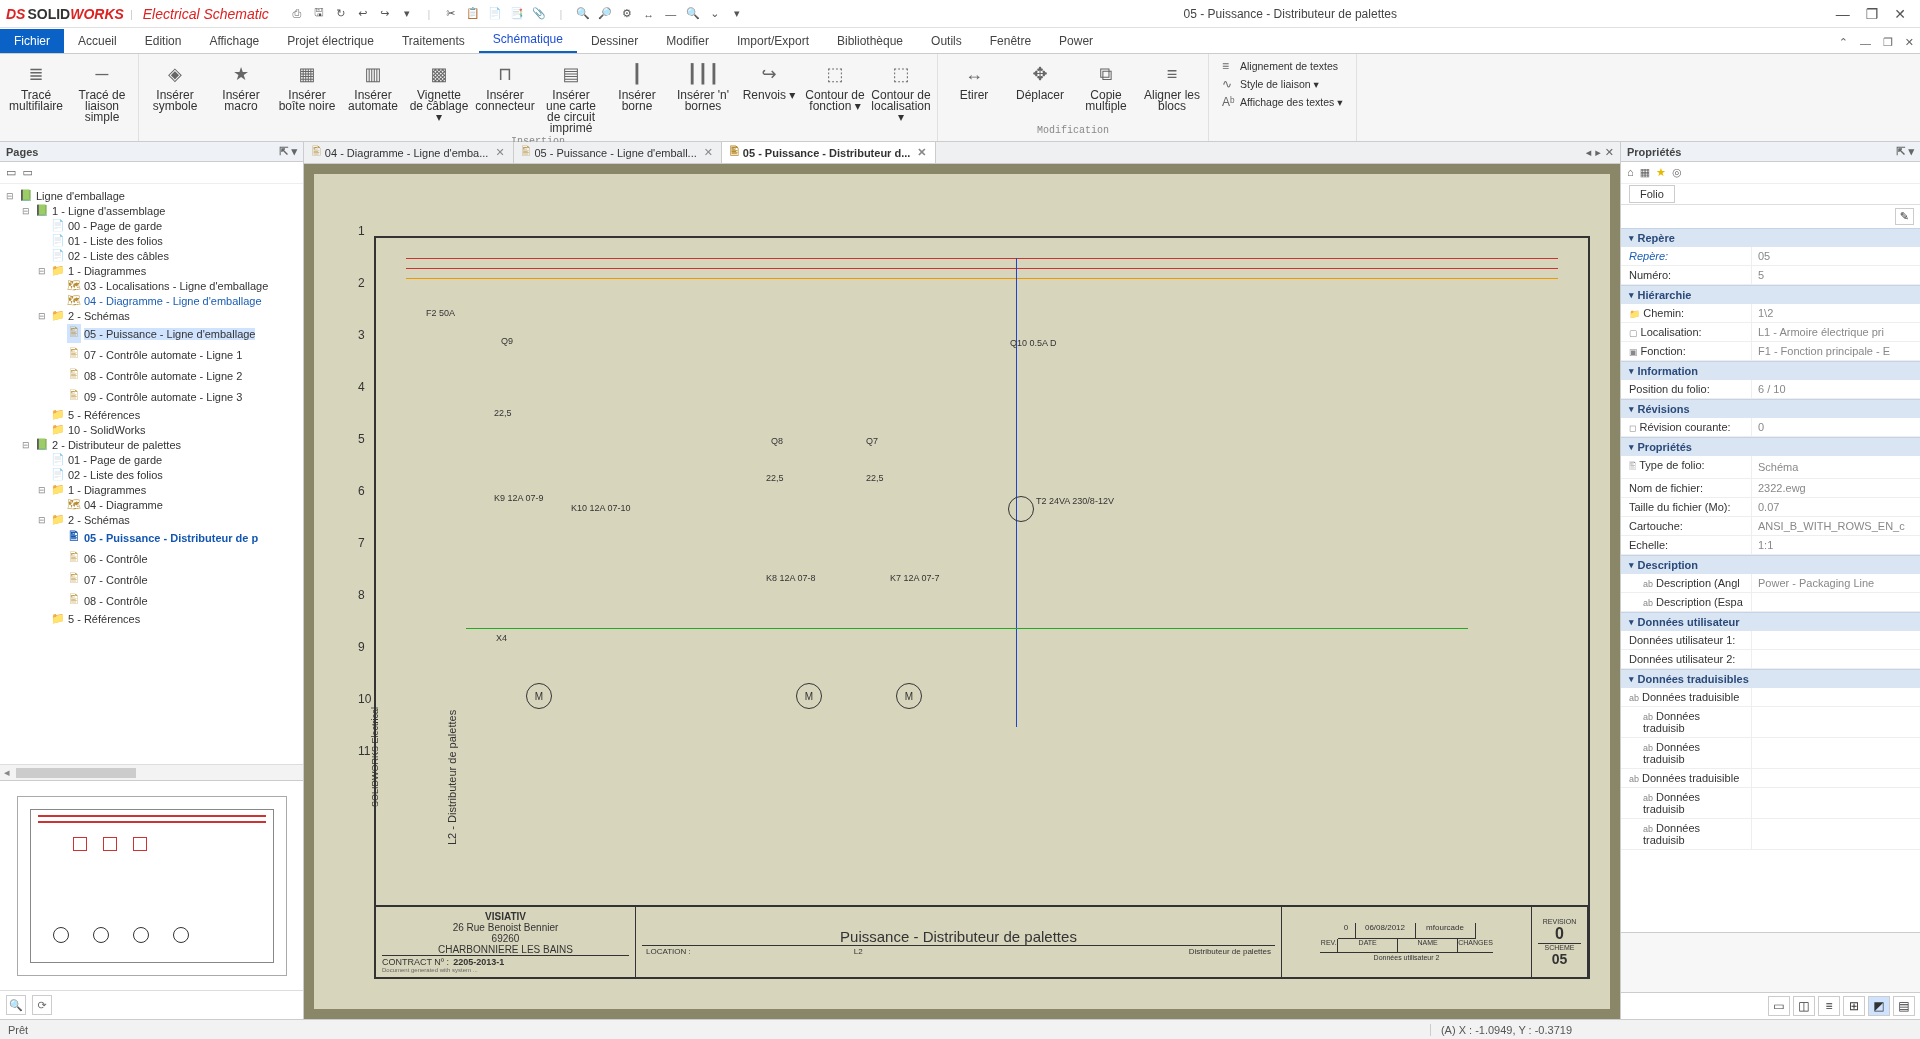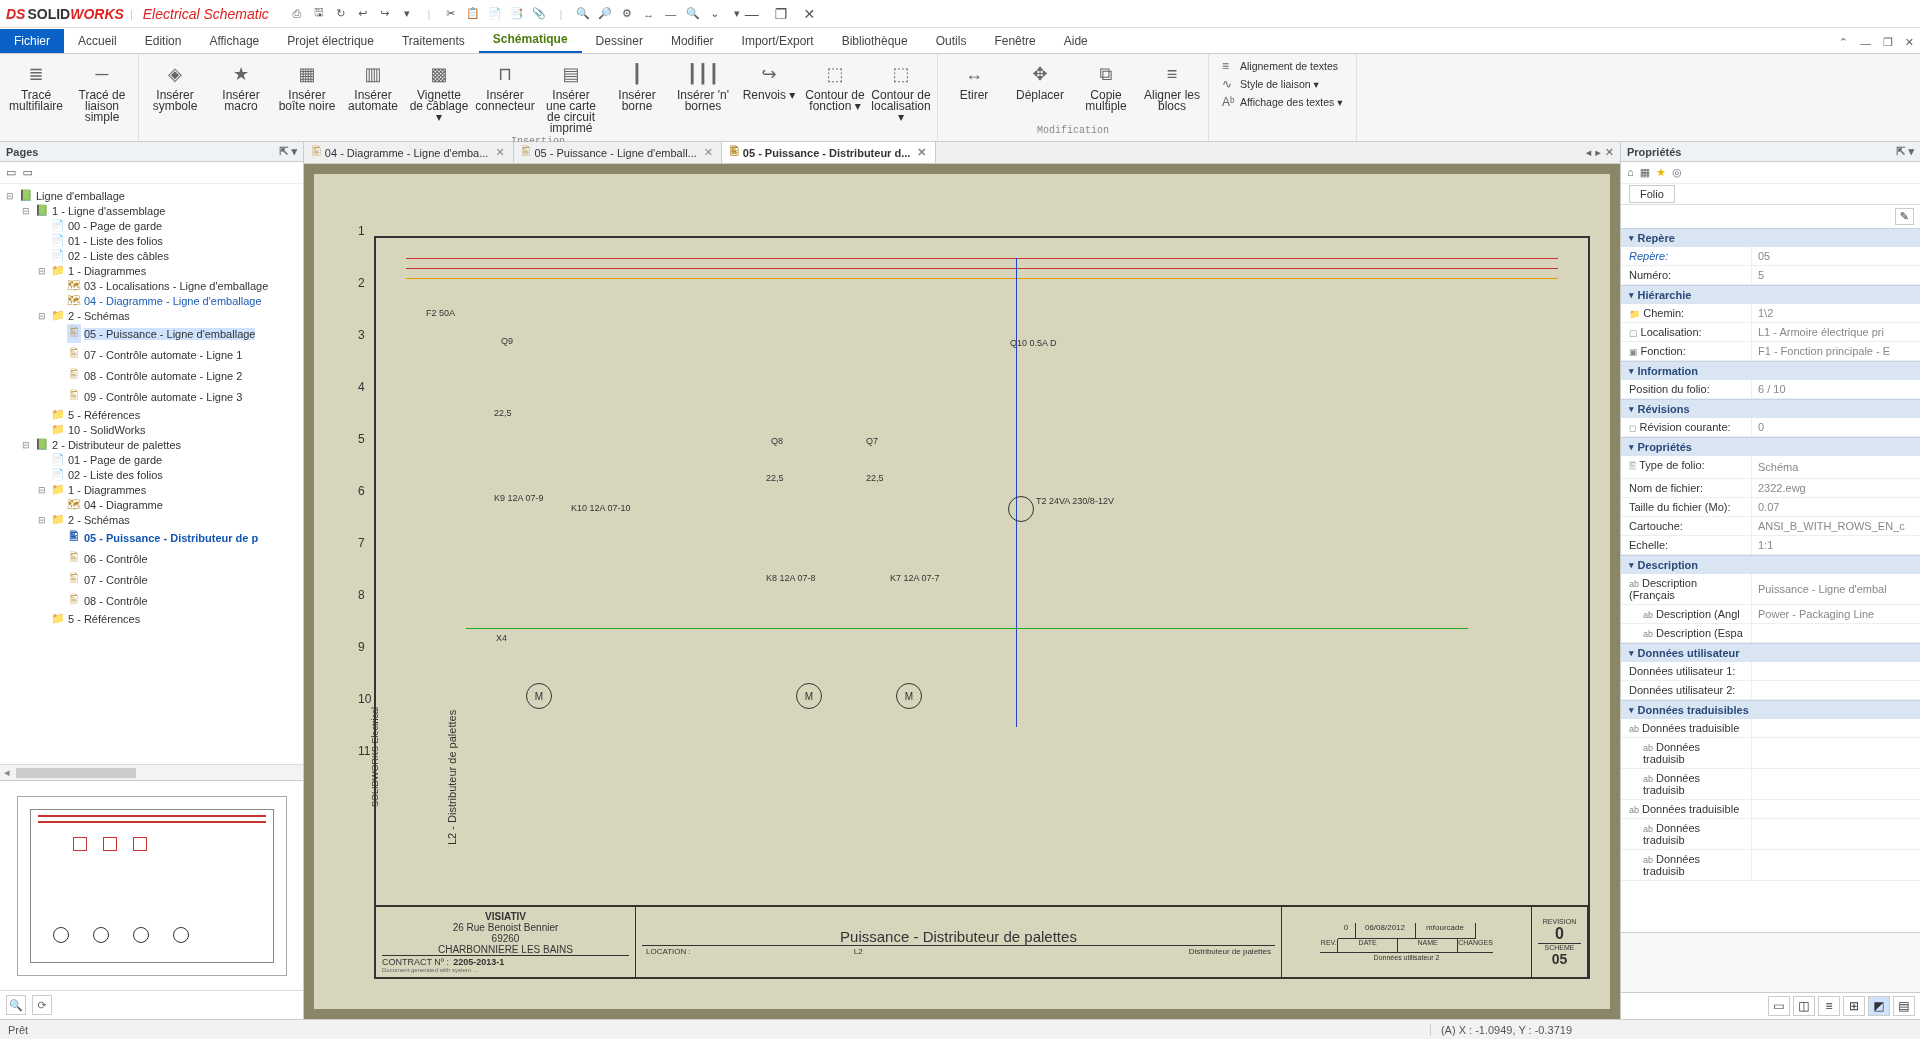--- a/index.html
+++ b/index.html
@@ -14,21 +14,21 @@
 .titlebar .qat { margin-left: 20px; display:flex; gap:6px; }
 .titlebar .qat span { width:16px; height:16px; display:inline-flex; align-items:center; justify-content:center; color:#555; cursor:pointer; }
 .titlebar .wintitle { flex:1; text-align:center; color:#444; font-size:12px; }
 .titlebar .winbtns { display:flex; gap:16px; padding-right:8px; }
 .titlebar .winbtns span { cursor:pointer; color:#555; font-size:14px; }
 
 
 .menutabs { display:flex; align-items:flex-end; height:26px; background:#fff; border-bottom:1px solid #ccc; }
 .menutabs .filetab { background:#0b62c6; color:#fff; padding:5px 14px; font-size:12px; }
 .menutabs .tab { padding:5px 14px; font-size:12px; color:#444; cursor:pointer; }
-.menutabs .tab.active { color:#4d7c0f; border-bottom:2px solid #0b62c6;font-weight:bold; }
+.menutabs .tab.active { color:#1d4ed8; border-bottom:2px solid #0b62c6; }
 .menutabs .spacer { flex:1; }
 .menutabs .ctl { padding:4px 6px; color:#666; cursor:pointer; }
 
 
 .ribbon { display:flex; height:88px; background:#f6f6f6; border-bottom:1px solid #ccc; }
 .rgroup { display:flex; flex-direction:column; align-items:center; padding:2px 6px; border-right:1px solid #e0e0e0; }
 .rgroup .row { display:flex; gap:6px; flex:1; align-items:flex-start; padding-top:4px;}
 .rbtn { display:flex; flex-direction:column; align-items:center; width:60px; cursor:pointer; text-align:center; }
 .rbtn .ico { width:28px; height:28px; display:flex; align-items:center; justify-content:center; font-size:18px; color:#666; border:1px solid transparent; }
 .rbtn .lbl { font-size:12px; line-height:11px; margin-top:2px; color:#333; }
@@ -131,20 +131,21 @@
       <span style="color: rgb(204, 204, 204);">|</span>
       <span>🔍</span>
       <span>🔎</span>
       <span>⚙</span>
       <span>↔</span>
       <span>—</span>
       <span>🔍</span>
       <span>⌄</span>
       <span>▾</span>
     </div>
+  <div class="wintitle">05 - Puissance - Distributeur de palettes</div>
   <div class="winbtns">
     <span>—</span>
     <span>❐</span>
     <span>✕</span>
   </div>
 </div>
 
 <div class="menutabs">
   <div class="filetab">Fichier</div>
   <div class="tab">Accueil</div>
@@ -152,21 +153,21 @@
     <div class="tab">Affichage</div>
     <div class="tab">Projet électrique</div>
     <div class="tab">Traitements</div>
     <div class="tab active">Schématique</div>
     <div class="tab">Dessiner</div>
     <div class="tab">Modifier</div>
     <div class="tab">Import/Export</div>
     <div class="tab">Bibliothèque</div>
     <div class="tab">Outils</div>
     <div class="tab">Fenêtre</div>
-    <div class="tab">Aide</div>
+    <div class="tab">Power</div>
   <div class="spacer"></div>
   <span class="ctl">⌃</span>
   <span class="ctl">—</span>
   <span class="ctl">❐</span>
   <span class="ctl">✕</span>
 </div>
 
 <div class="ribbon" id="ribbon">
     <div class="rgroup">
       <div class="row">
@@ -648,24 +649,20 @@
         <div class="prow">
           <div class="k">Cartouche:</div>
           <div class="v">ANSI_B_WITH_ROWS_EN_c</div>
         </div>
         <div class="prow">
           <div class="k">Echelle:</div>
           <div class="v">1:1</div>
         </div>
         <div class="pgroup"><span style="font-size:9px">▾</span> Description</div>
         <div class="prow">
-          <div class="k"><span style="font-size:9px;color:#888;margin-right:3px">ab</span>Description (Français</div>
-          <div class="v">Puissance - Ligne d'embal</div>
-        </div>
-        <div class="prow">
           <div class="k" style="padding-left: 22px;"><span style="font-size:9px;color:#888;margin-right:3px">ab</span>Description (Angl</div>
           <div class="v">Power - Packaging Line</div>
         </div>
         <div class="prow">
           <div class="k" style="padding-left: 22px;"><span style="font-size:9px;color:#888;margin-right:3px">ab</span>Description (Espa</div>
           <div class="v"></div>
         </div>
         <div class="pgroup"><span style="font-size:9px">▾</span> Données utilisateur</div>
         <div class="prow">
           <div class="k">Données utilisateur 1:</div>

